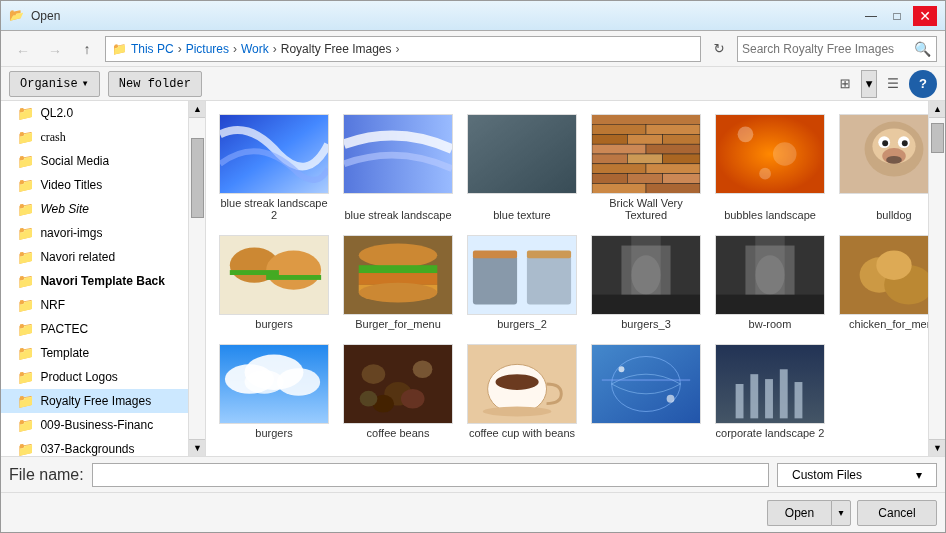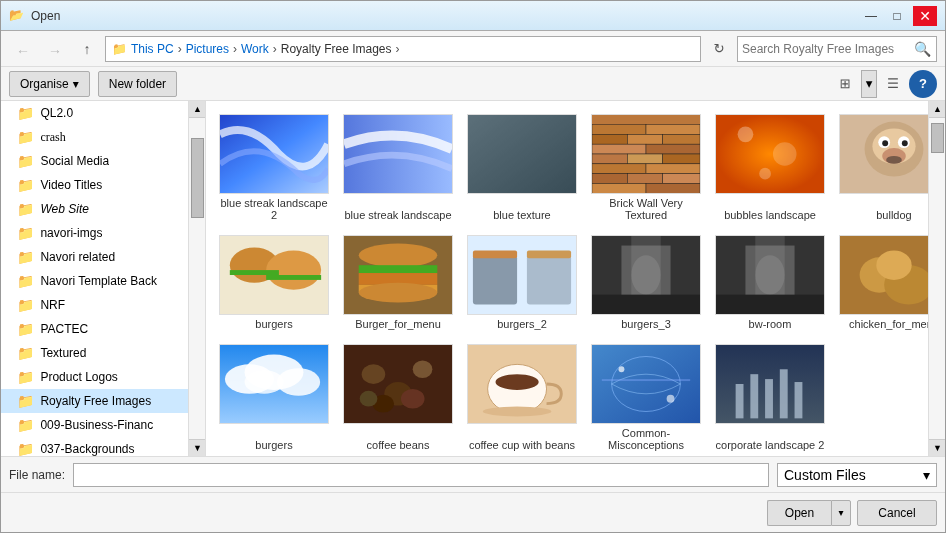--- a/index.html
+++ b/index.html
@@ -20,21 +20,21 @@
     .breadcrumb { flex: 1; height: 26px; background: white; border: 1px solid #aaa; display: flex; align-items: center; padding: 0 6px; font-size: 12px; gap: 4px; }
     .breadcrumb-item { color: #0066cc; cursor: pointer; }
     .breadcrumb-sep { color: #555; }
     .breadcrumb-current { color: #333; }
     .refresh-btn { width: 28px; height: 26px; background: transparent; border: 1px solid transparent; cursor: pointer; display: flex; align-items: center; justify-content: center; color: #555; }
     .search-box { height: 26px; background: white; border: 1px solid #aaa; display: flex; align-items: center; padding: 0 4px; width: 200px; }
     .search-input { border: none; outline: none; font-size: 12px; flex: 1; color: #ef4444; }
     .search-icon { color: #555; font-size: 14px; cursor: pointer; }
 
     .toolbar { background: #f5f5f5; height: 34px; display: flex; align-items: center; padding: 0 8px; border-bottom: 1px solid #ddd; gap: 8px; }
-    .toolbar-btn { height: 26px; padding: 0 10px; background: #e1e1e1; border: 1px solid #adadad; cursor: pointer; font-size: 12px; display: flex; align-items: center; gap: 4px; border-radius: 2px; }
+    .toolbar-btn { height: 26px; padding: 0 10px; background: #e1e1e1; border: 1px solid #adadad; cursor: pointer; font-size: 12px; display: flex; align-items: center; gap: 4px; border-radius: 2px; font-family: Liberation Mono, monospace; }
     .view-icons { display: flex; gap: 2px; margin-left: auto; }
     .view-btn { width: 28px; height: 28px; background: transparent; border: 1px solid transparent; cursor: pointer; display: flex; align-items: center; justify-content: center; color: #555; border-radius: 2px; }
     .view-dropdown { width: 16px; height: 28px; background: #e1e1e1; border: 1px solid #adadad; cursor: pointer; display: flex; align-items: center; justify-content: center; }
     .help-btn { width: 28px; height: 28px; background: #1e5fa8; border-radius: 50%; color: white; display: flex; align-items: center; justify-content: center; font-weight: bold; font-size: 13px; cursor: pointer; }
 
     .main-area { display: flex; flex: 1; overflow: hidden; }
 
     .sidebar { width: 205px; border-right: 1px solid #ddd; overflow-y: auto; background: #fff; flex-shrink: 0; position: relative; }
 
     .sidebar-item { height: 24px; display: flex; align-items: center; padding: 0 8px 0 16px; cursor: pointer; font-size: 12px; gap: 6px; }
@@ -42,23 +42,23 @@
 
     .content-area { flex: 1; display: flex; flex-direction: column; overflow: hidden; position: relative; }
 
     .file-grid { flex: 1; display: grid; grid-template-columns: repeat(6, 1fr); gap: 4px; padding: 8px; overflow-y: auto; align-content: start; }
 
     .file-item { display: flex; flex-direction: column; align-items: center; padding: 4px; cursor: pointer; border: 1px solid transparent; border-radius: 2px; justify-content: space-between; }
     .file-thumb { width: 110px; height: 80px; object-fit: cover; border: 1px solid #ddd; background: #eee; overflow: hidden; display: flex; align-items: center; justify-content: center; }
     .file-label { font-size: 11px; text-align: center; color: #333; margin-top: 3px; max-width: 110px; word-wrap: break-word; }
 
     .bottom-bar { height: 36px; background: #f5f5f5; border-top: 1px solid #ddd; display: flex; align-items: center; padding: 0 8px; gap: 8px; }
-    .filename-label { font-size: 12px; color: #333; }
+    .filename-label { font-size: 16px; color: #333; }
     .filename-input { flex: 1; height: 24px; border: 1px solid #aaa; padding: 0 6px; font-size: 12px; }
-    .filetype-dropdown { height: 24px; border: 1px solid #aaa; padding: 0 6px; font-size: 14px; background: white; min-width: 160px; display: flex; align-items: center; justify-content: space-between; cursor: pointer; }
+    .filetype-dropdown { height: 24px; border: 1px solid #aaa; padding: 0 14px; font-size: 12px; background: white; min-width: 160px; display: flex; align-items: center; justify-content: space-between; cursor: pointer; }
 
     .action-bar { height: 40px; background: #f5f5f5; border-top: 1px solid #ddd; display: flex; align-items: center; justify-content: flex-end; padding: 0 8px; gap: 6px; }
     .action-btn { height: 26px; min-width: 80px; border: 1px solid #adadad; background: #e1e1e1; cursor: pointer; font-size: 12px; border-radius: 2px; }
     .action-btn-open { display: flex; align-items: stretch; }
     .open-main { height: 26px; min-width: 64px; border: 1px solid #adadad; background: #e1e1e1; cursor: pointer; font-size: 12px; border-radius: 2px 0 0 2px; border-right: none; }
     .open-arrow { width: 20px; height: 26px; border: 1px solid #adadad; background: #e1e1e1; cursor: pointer; display: flex; align-items: center; justify-content: center; font-size: 10px; border-radius: 0 2px 2px 0; }
   </style>
 </head>
 <body>
 
@@ -141,33 +141,33 @@
           <div class="sidebar-item">
             <span style="font-size: 14px; color: rgb(200, 160, 0);">📁</span>
             <span style="overflow: hidden; white-space: nowrap; text-overflow: ellipsis;">navori-imgs</span>
           </div>
           <div class="sidebar-item">
             <span style="font-size: 14px; color: rgb(255, 192, 0);">📁</span>
             <span style="overflow: hidden; white-space: nowrap; text-overflow: ellipsis;">Navori related</span>
           </div>
           <div class="sidebar-item">
             <span style="font-size: 14px; color: rgb(255, 192, 0);">📁</span>
-            <span style="overflow: hidden; white-space: nowrap; text-overflow: ellipsis;">Navori Template Back</span>
+            <span style="overflow: hidden; white-space: nowrap; text-overflow: ellipsis; font-weight: bold;">Navori Template Back</span>
           </div>
           <div class="sidebar-item">
             <span style="font-size: 14px; color: rgb(255, 192, 0);">📁</span>
             <span style="overflow: hidden; white-space: nowrap; text-overflow: ellipsis;">NRF</span>
           </div>
           <div class="sidebar-item">
             <span style="font-size: 14px; color: rgb(255, 192, 0);">📁</span>
             <span style="overflow: hidden; white-space: nowrap; text-overflow: ellipsis;">PACTEC</span>
           </div>
           <div class="sidebar-item">
             <span style="font-size: 14px; color: rgb(255, 192, 0);">📁</span>
-            <span style="overflow: hidden; white-space: nowrap; text-overflow: ellipsis;">Textured</span>
+            <span style="overflow: hidden; white-space: nowrap; text-overflow: ellipsis;">Template</span>
           </div>
           <div class="sidebar-item">
             <span style="font-size: 14px; color: rgb(255, 192, 0);">📁</span>
             <span style="overflow: hidden; white-space: nowrap; text-overflow: ellipsis;">Product Logos</span>
           </div>
           <div class="sidebar-item selected">
             <span style="font-size: 14px; color: rgb(255, 192, 0);">📁</span>
             <span style="overflow: hidden; white-space: nowrap; text-overflow: ellipsis;">Royalty Free Images</span>
           </div>
           <div class="sidebar-item">
@@ -430,21 +430,20 @@
                   </linearGradient>
                 </defs>
                 <rect width="110" height="80" fill="url(#world)"></rect>
                 <ellipse cx="55" cy="40" rx="35" ry="28" fill="none" stroke="#88bbff" stroke-width="1" opacity="0.6"></ellipse>
                 <path d="M20,40 Q55,20 90,40 Q55,60 20,40" fill="none" stroke="#99ccff" stroke-width="1" opacity="0.5"></path>
                 <rect x="10" y="35" width="90" height="2" fill="#88aaff" opacity="0.4"></rect>
                 <circle cx="30" cy="25" r="3" fill="white" opacity="0.7"></circle>
                 <circle cx="80" cy="55" r="4" fill="white" opacity="0.6"></circle>
               </svg>
             </div>
-            <div class="file-label">Common-Misconceptions</div>
           </div>
           <div class="file-item">
             <div class="file-thumb">
               <svg width="110" height="80" viewBox="0 0 110 80">
                 <defs>
                   <linearGradient id="corp" x1="0%" y1="0%" x2="0%" y2="100%">
                     <stop offset="0%" style="stop-color:#223355"></stop>
                     <stop offset="100%" style="stop-color:#445566"></stop>
                   </linearGradient>
                 </defs>

